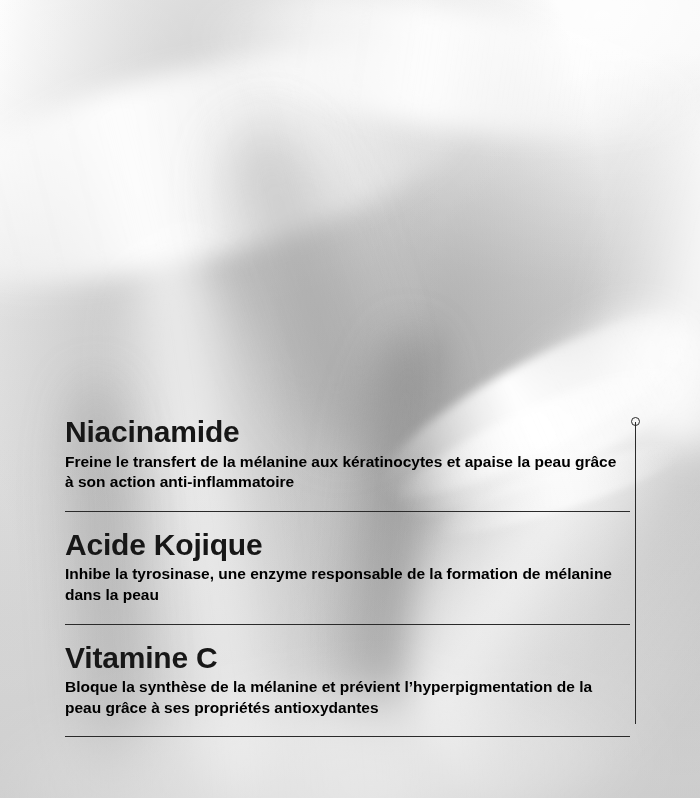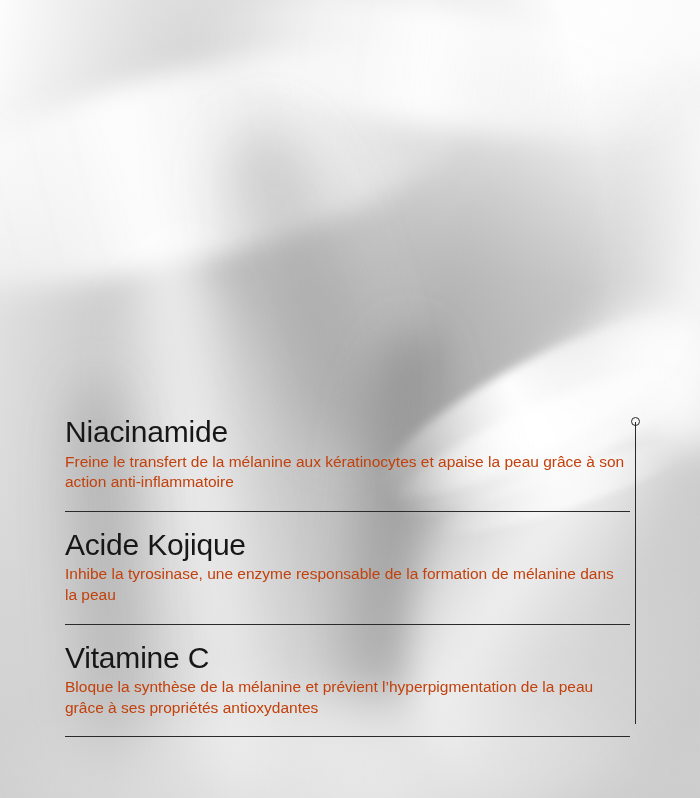--- a/index.html
+++ b/index.html
@@ -163,31 +163,31 @@
   }
   .ingredient + .ingredient {
     padding-top: 16px;
   }
   .ingredient:first-child {
     padding-top: 10px;
   }
 
   .ingredient-name {
     font-size: 30px;
-    font-weight: 400;
+    font-weight: 700;
     letter-spacing: -0.2px;
     color: #171717;
     line-height: 1.12;
     margin: 0 0 3px 0;
   }
 
   .ingredient-desc {
     font-size: 15.5px;
-    font-weight: 400;
-    color: #c2410c;
+    font-weight: 700;
+    color: #000000;
     line-height: 1.33;
     margin: 0;
     max-width: 562px;
   }
 
   
   .timeline {
     position: absolute;
     left: 629px;
     top: 411px;

